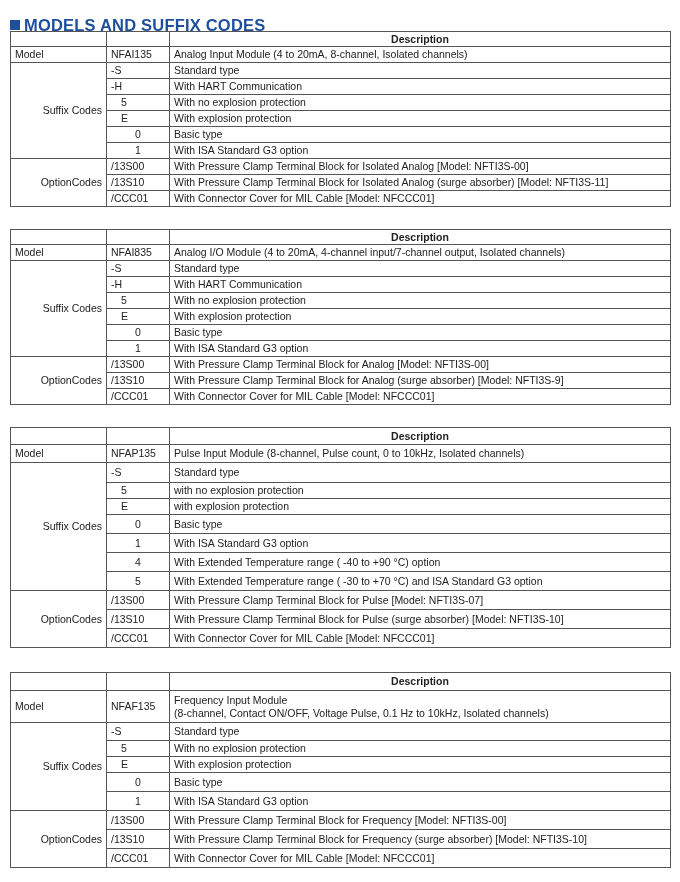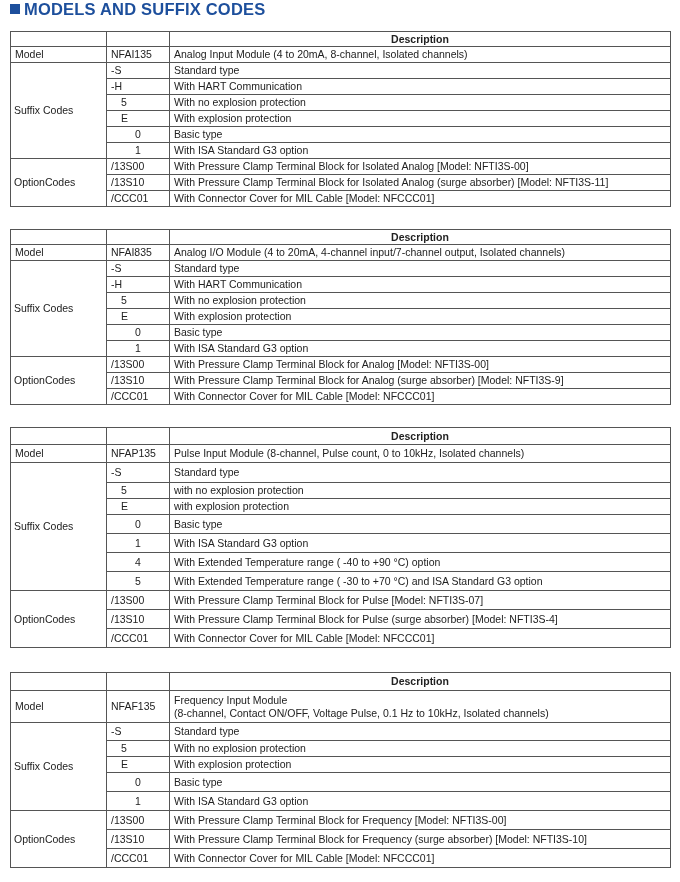--- a/index.html
+++ b/index.html
@@ -1,31 +1,31 @@
 <!DOCTYPE html>
 <html><head>
 <meta charset="utf-8">
 <style>
   html, body { margin: 0; padding: 0; background: #ffffff; }
   body { width: 680px; height: 882px; position: relative; overflow: hidden;
          font-family: "Liberation Sans", sans-serif; color: #222; }
-  .title { position: absolute; left: 10px; top: 0; font-size: 16.5px; font-weight: bold;
+  .title { position: absolute; left: 10px; top: 16px; font-size: 16.5px; font-weight: bold;
            color: #1d4f9c; letter-spacing: 0.2px; white-space: nowrap; }
   .title .sq { display: inline-block; width: 10px; height: 10px; background: #1d4f9c;
                margin-right: 4px; vertical-align: 1px; }
   table.spec { position: absolute; left: 10px; width: 660px; border-collapse: collapse;
                font-size: 10.5px; table-layout: fixed; }
   table.spec col.c1 { width: 96px; }
   table.spec col.c2 { width: 63px; }
   table.spec col.c3 { width: 501px; }
   table.spec td { border: 1px solid #555; padding: 0 4px; vertical-align: middle;
                   white-space: nowrap; line-height: 13px; }
   table.spec td.hdr { text-align: center; font-weight: bold; }
   table.spec td.lbl { font-weight: normal; }
-  table.spec td.lbl.ctr { text-align: left; padding-left: 3px; }
+  table.spec td.lbl.ctr { text-align: right; padding-left: 3px; }
   table.spec td.dot-top { border-top: 1px dotted #555; }
   table.spec td.code-l { text-align: left; }
   table.spec td.code-c1 { padding-left: 14px; }
   table.spec td.code-c2 { text-align: center; }
   table.spec td.desc { padding-left: 4px; }
 </style>
 </head>
 <body>
 
 <div class="title"><span class="sq"></span><span>MODELS AND SUFFIX CODES</span></div>
@@ -192,21 +192,21 @@
     <td class="code-c2 dot-top">5</td>
     <td class="desc dot-top">With Extended Temperature range ( -30 to +70 °C) and ISA Standard G3 option</td>
   </tr>
   <tr style="height:19px;">
     <td class="lbl ctr" rowspan="3">OptionCodes</td>
     <td class="code-l">/13S00</td>
     <td class="desc">With Pressure Clamp Terminal Block for Pulse [Model: NFTI3S-07]</td>
   </tr>
   <tr style="height:19px;">
     <td class="code-l dot-top">/13S10</td>
-    <td class="desc dot-top">With Pressure Clamp Terminal Block for Pulse (surge absorber) [Model: NFTI3S-4]</td>
+    <td class="desc dot-top">With Pressure Clamp Terminal Block for Pulse (surge absorber) [Model: NFTI3S-10]</td>
   </tr>
   <tr style="height:19px;">
     <td class="code-l dot-top">/CCC01</td>
     <td class="desc dot-top">With Connector Cover for MIL Cable [Model: NFCCC01]</td>
   </tr>
 </tbody>
   </table>
 
 <table class="spec" style="top:672px;">
   <colgroup>

